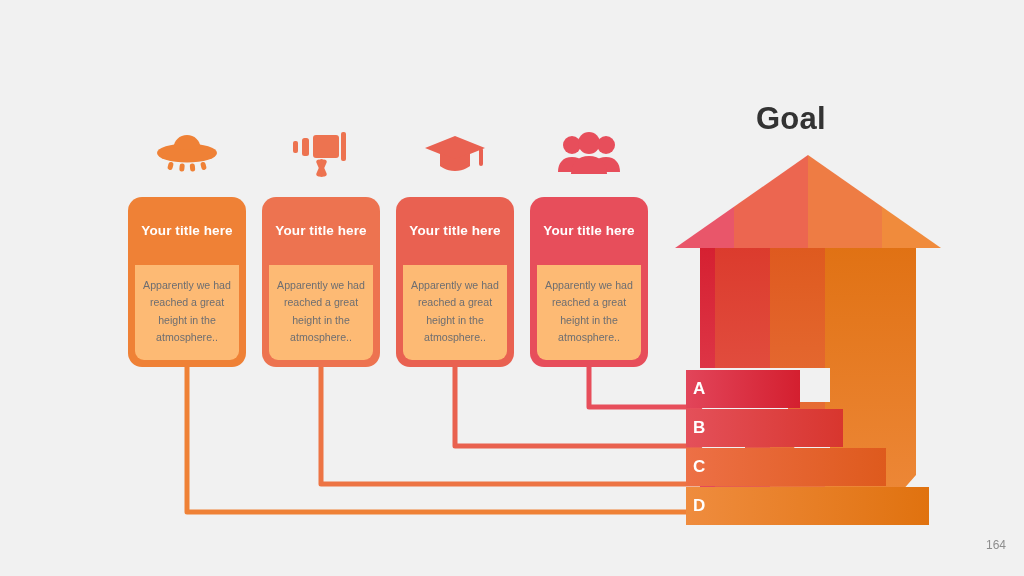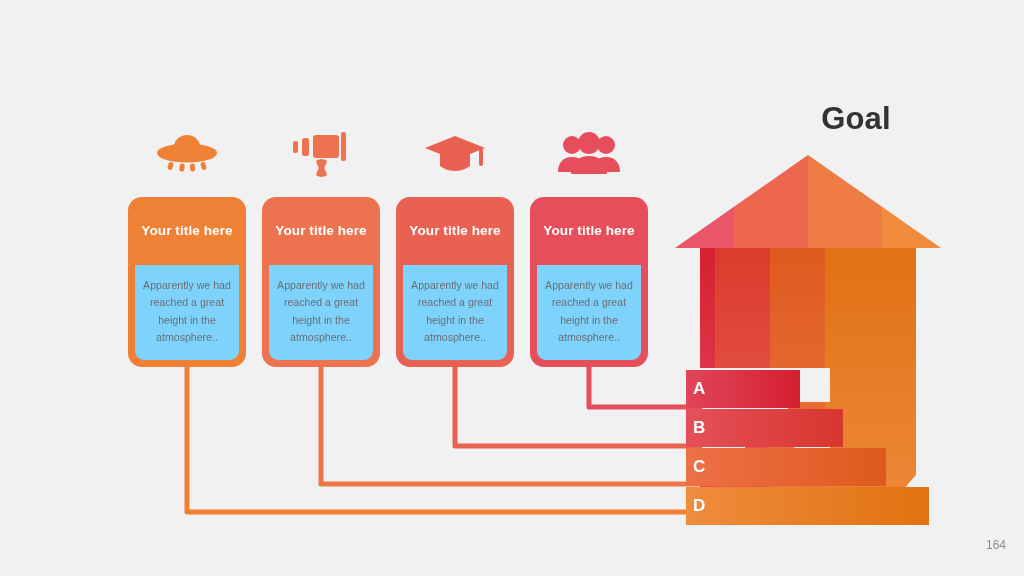--- a/index.html
+++ b/index.html
@@ -55,21 +55,21 @@
     letter-spacing: 0.1px;
     padding: 0 6px;
     box-sizing: border-box;
   }
   .card-body {
     position: absolute;
     left: 7px;
     top: 68px;
     width: 104px;
     height: 95px;
-    background: #7dd3fc;
+    background: #fdba74;
     border-bottom-left-radius: 9px;
     border-bottom-right-radius: 9px;
     display: flex;
     align-items: center;
     justify-content: center;
     text-align: center;
     box-sizing: border-box;
     padding: 4px 5px 6px 5px;
   }
   .card-body span {
@@ -85,21 +85,20 @@
     height: 48px;
     display: block;
   }
 
   
   #goal-title {
     position: absolute;
     left: 756px;
     top: 101px;
     width: 200px;
-    text-align: center;
     font-size: 31px;
     font-weight: bold;
     color: #333333;
     letter-spacing: 0.2px;
   }
 
   
   #arrow-graphic {
     position: absolute;
     left: 660px;

